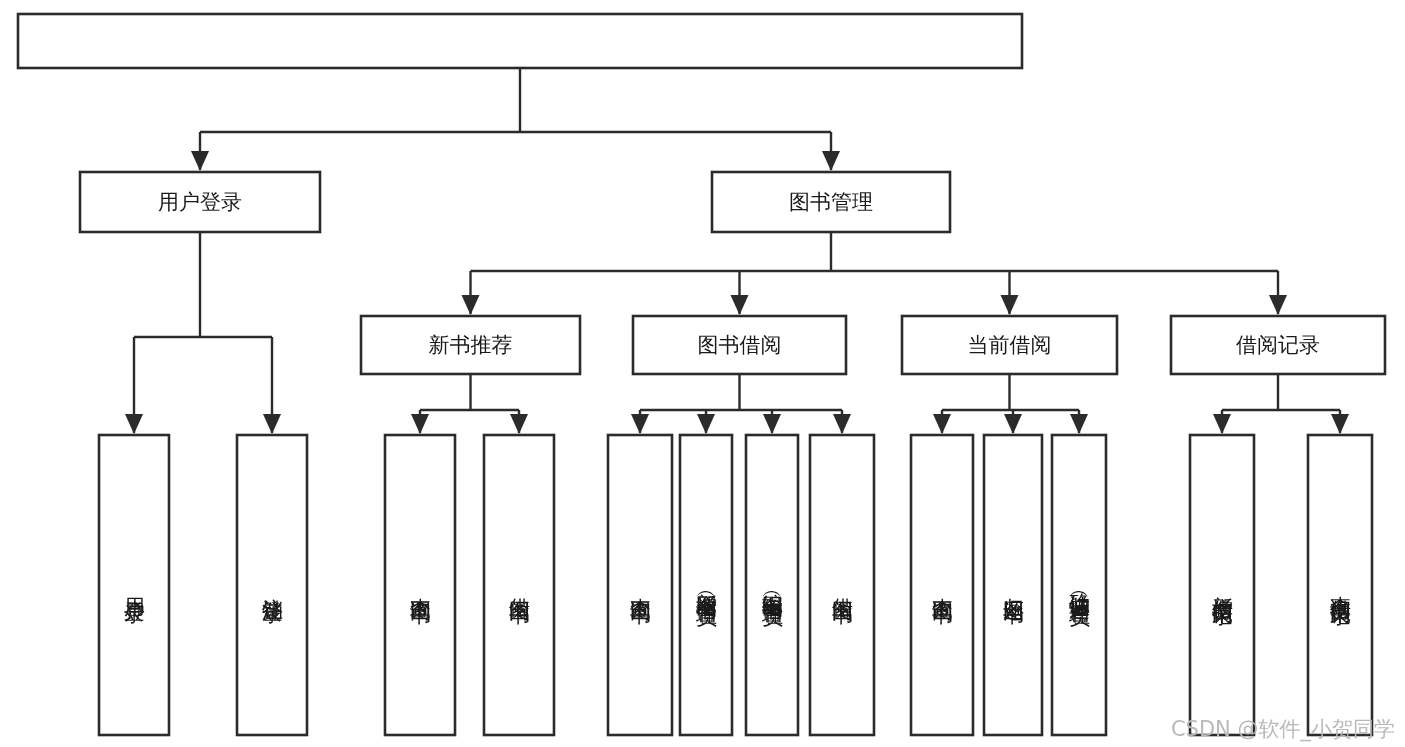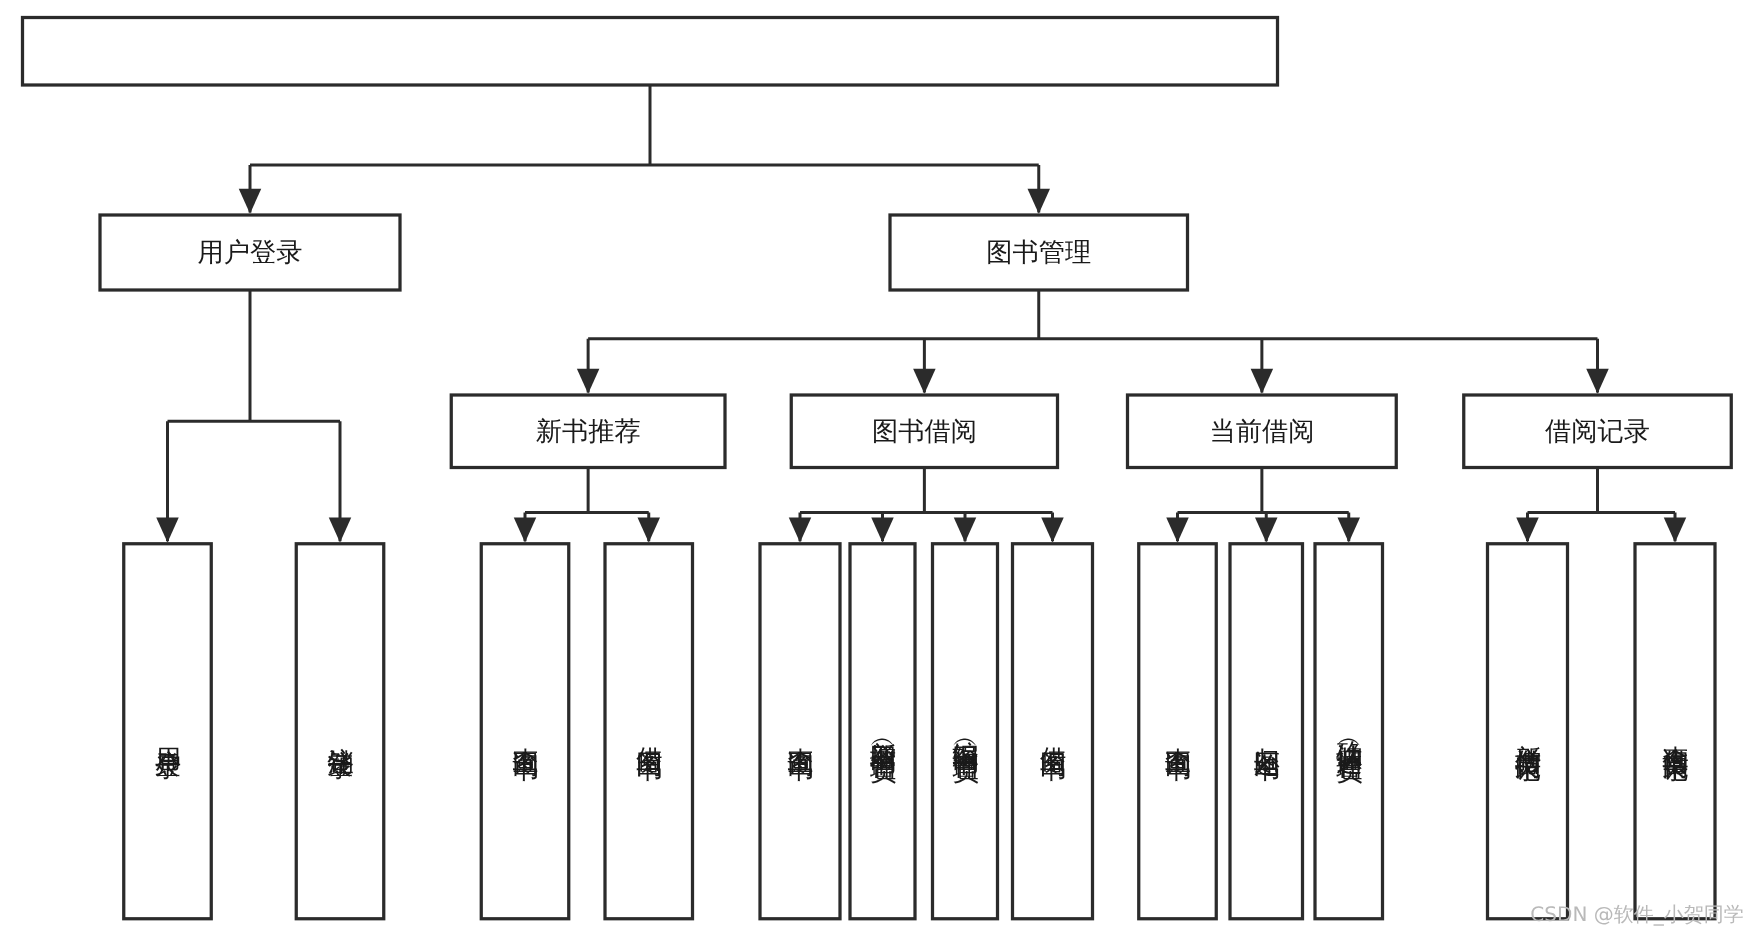--- a/index.html
+++ b/index.html
@@ -64,21 +64,21 @@
     letter-spacing: 2px;
     white-space: nowrap;
     pointer-events: none;
     user-select: none;
   }
   .watermark {
     position: absolute;
     right: 10px;
     bottom: 4px;
     font-family: "DejaVu Sans", "Liberation Sans", sans-serif;
-    font-size: 16px;
+    font-size: 21px;
     color: #b9b9b9;
     white-space: nowrap;
     user-select: none;
   }
 </style>
 </head>
 <body>
 
 <div id="diagram-root">
 

